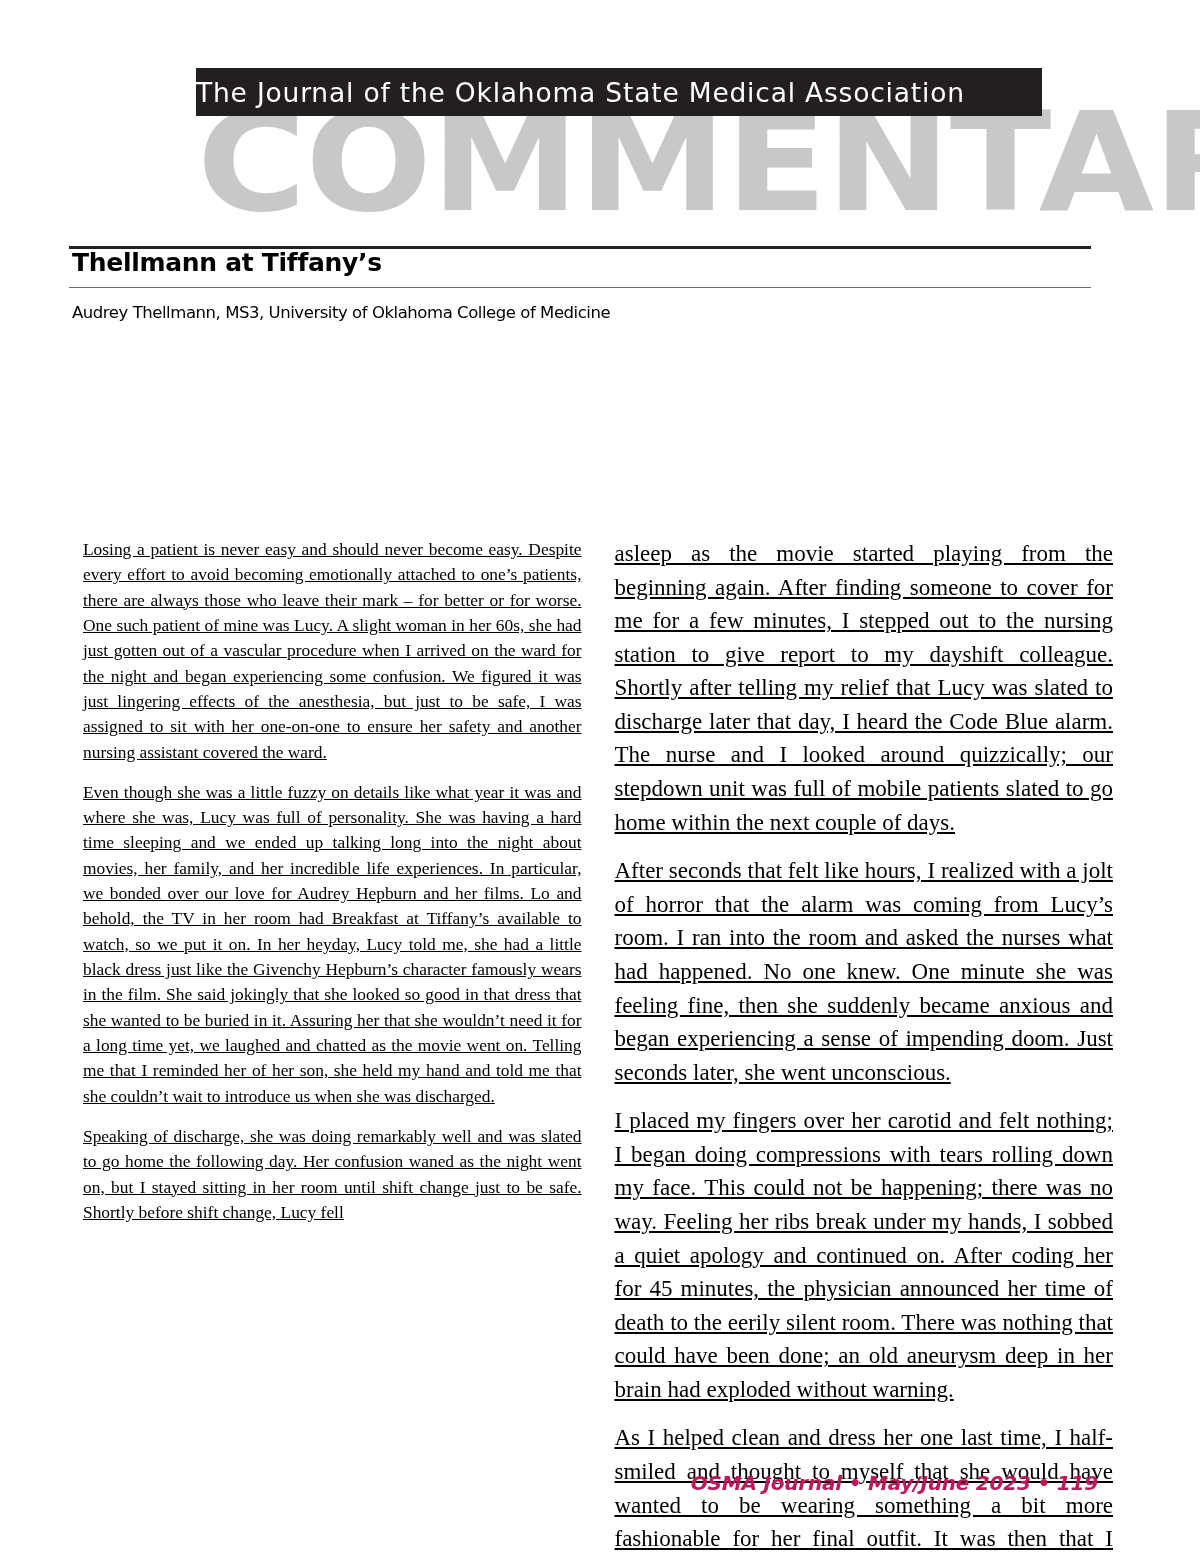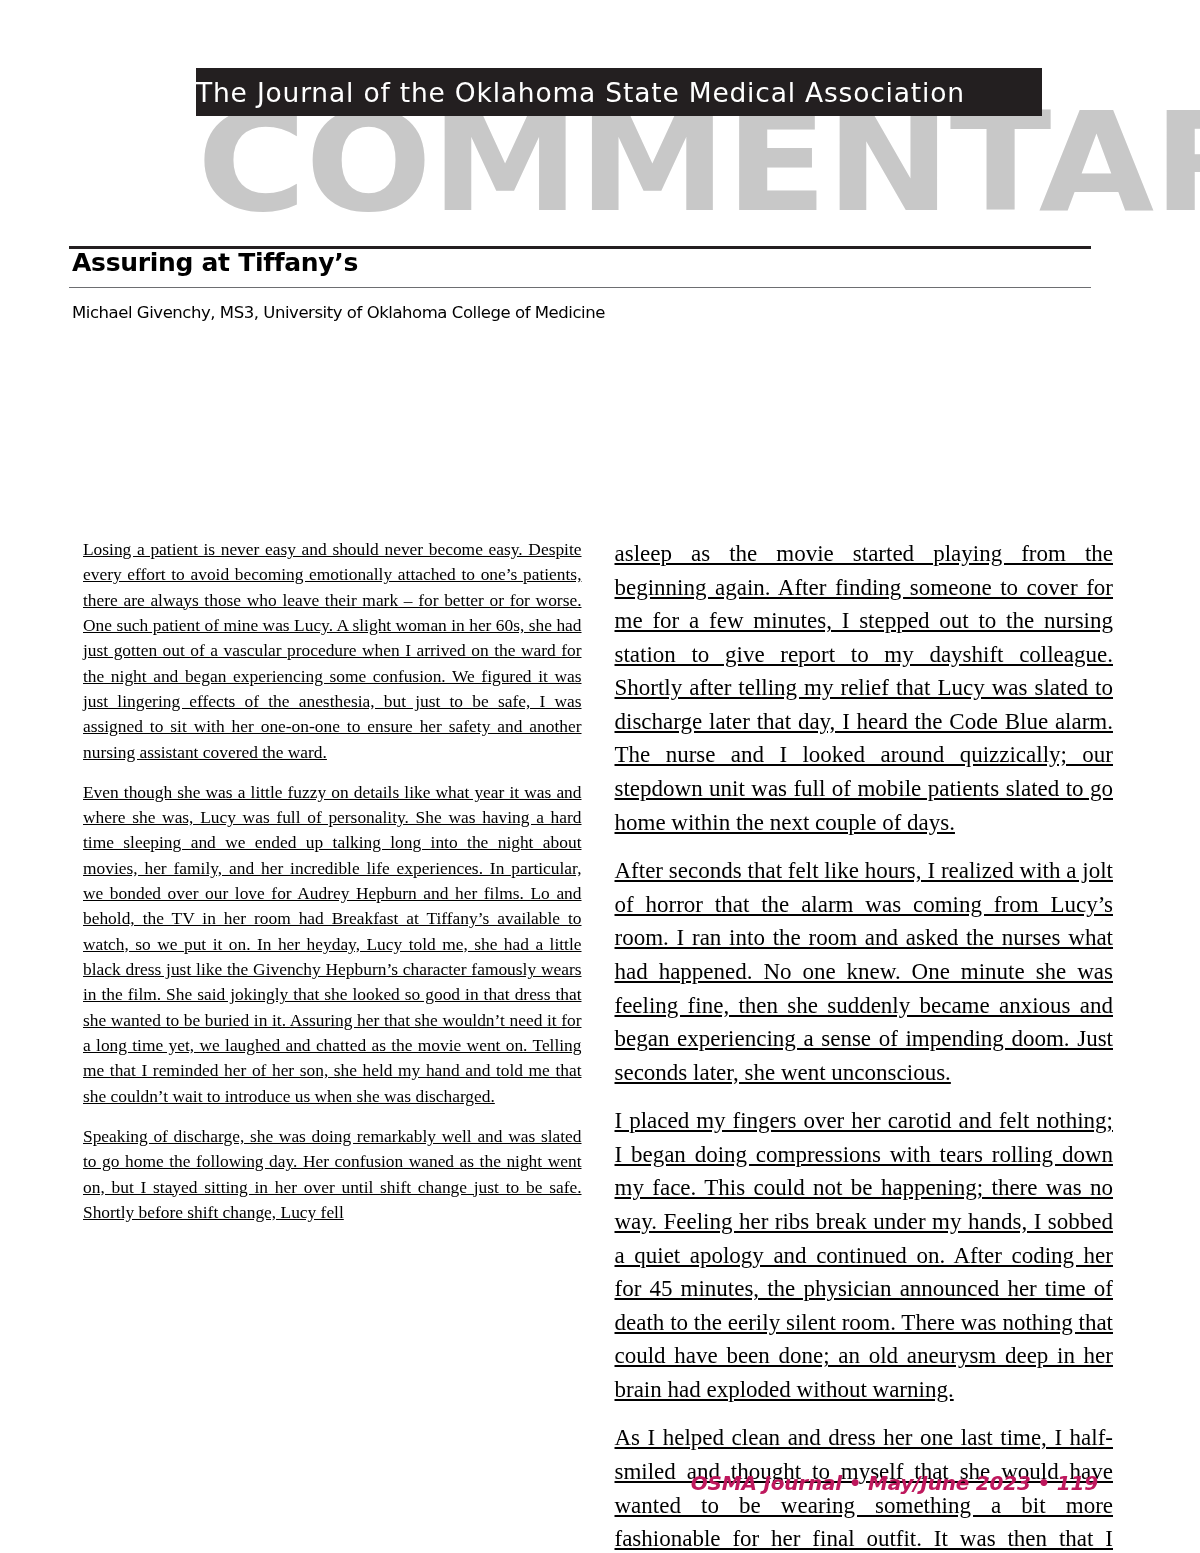--- a/index.html
+++ b/index.html
@@ -157,30 +157,30 @@
 
   <div class="masthead">
     <div class="commentary-word">COMMENTARY</div>
     <div class="journal-bar">
       <span class="journal-bar-text">The Journal of the Oklahoma State Medical Association</span>
     </div>
     <div class="rule-top"></div>
   </div>
 
   <div class="title-block">
-    <h1 class="article-title">Assuring at Tiffany’s</h1>
+    <h1 class="article-title">Thellmann at Tiffany’s</h1>
     <div class="rule-thin"></div>
-    <div class="byline">Michael Givenchy, MS3, University of Oklahoma College of Medicine</div>
+    <div class="byline">Audrey Thellmann, MS3, University of Oklahoma College of Medicine</div>
   </div>
 
   <div class="body-columns">
     <div class="column left">
       <p>Losing a patient is never easy and should never become easy. Despite every effort to avoid becoming emotionally attached to one’s patients, there are always those who leave their mark – for better or for worse. One such patient of mine was Lucy. A slight woman in her 60s, she had just gotten out of a vascular procedure when I arrived on the ward for the night and began experiencing some confusion. We figured it was just lingering effects of the anesthesia, but just to be safe, I was assigned to sit with her one-on-one to ensure her safety and another nursing assistant covered the ward.</p>
       <p>Even though she was a little fuzzy on details like what year it was and where she was, Lucy was full of personality. She was having a hard time sleeping and we ended up talking long into the night about movies, her family, and her incredible life experiences. In particular, we bonded over our love for Audrey Hepburn and her films. Lo and behold, the TV in her room had Breakfast at Tiffany’s available to watch, so we put it on. In her heyday, Lucy told me, she had a little black dress just like the Givenchy Hepburn’s character famously wears in the film. She said jokingly that she looked so good in that dress that she wanted to be buried in it. Assuring her that she wouldn’t need it for a long time yet, we laughed and chatted as the movie went on. Telling me that I reminded her of her son, she held my hand and told me that she couldn’t wait to introduce us when she was discharged.</p>
-      <p>Speaking of discharge, she was doing remarkably well and was slated to go home the following day. Her confusion waned as the night went on, but I stayed sitting in her over until shift change just to be safe. Shortly before shift change, Lucy fell</p>
+      <p>Speaking of discharge, she was doing remarkably well and was slated to go home the following day. Her confusion waned as the night went on, but I stayed sitting in her room until shift change just to be safe. Shortly before shift change, Lucy fell</p>
     </div>
     <div class="column right">
       <p>asleep as the movie started playing from the beginning again. After finding someone to cover for me for a few minutes, I stepped out to the nursing station to give report to my dayshift colleague. Shortly after telling my relief that Lucy was slated to discharge later that day, I heard the Code Blue alarm. The nurse and I looked around quizzically; our stepdown unit was full of mobile patients slated to go home within the next couple of days.</p>
       <p>After seconds that felt like hours, I realized with a jolt of horror that the alarm was coming from Lucy’s room. I ran into the room and asked the nurses what had happened. No one knew. One minute she was feeling fine, then she suddenly became anxious and began experiencing a sense of impending doom. Just seconds later, she went unconscious.</p>
       <p>I placed my fingers over her carotid and felt nothing; I began doing compressions with tears rolling down my face. This could not be happening; there was no way. Feeling her ribs break under my hands, I sobbed a quiet apology and continued on. After coding her for 45 minutes, the physician announced her time of death to the eerily silent room. There was nothing that could have been done; an old aneurysm deep in her brain had exploded without warning.</p>
       <p>As I helped clean and dress her one last time, I half-smiled and thought to myself that she would have wanted to be wearing something a bit more fashionable for her final outfit. It was then that I looked up at the TV and saw Hepburn’s character exit her apartment wearing that little black dress. Through the tears in my eyes, it was not Hepburn that I saw in that moment,  but Lucy.</p>
     </div>
   </div>
 
   <div class="footer">OSMA Journal • May/June 2023 • 119</div>

